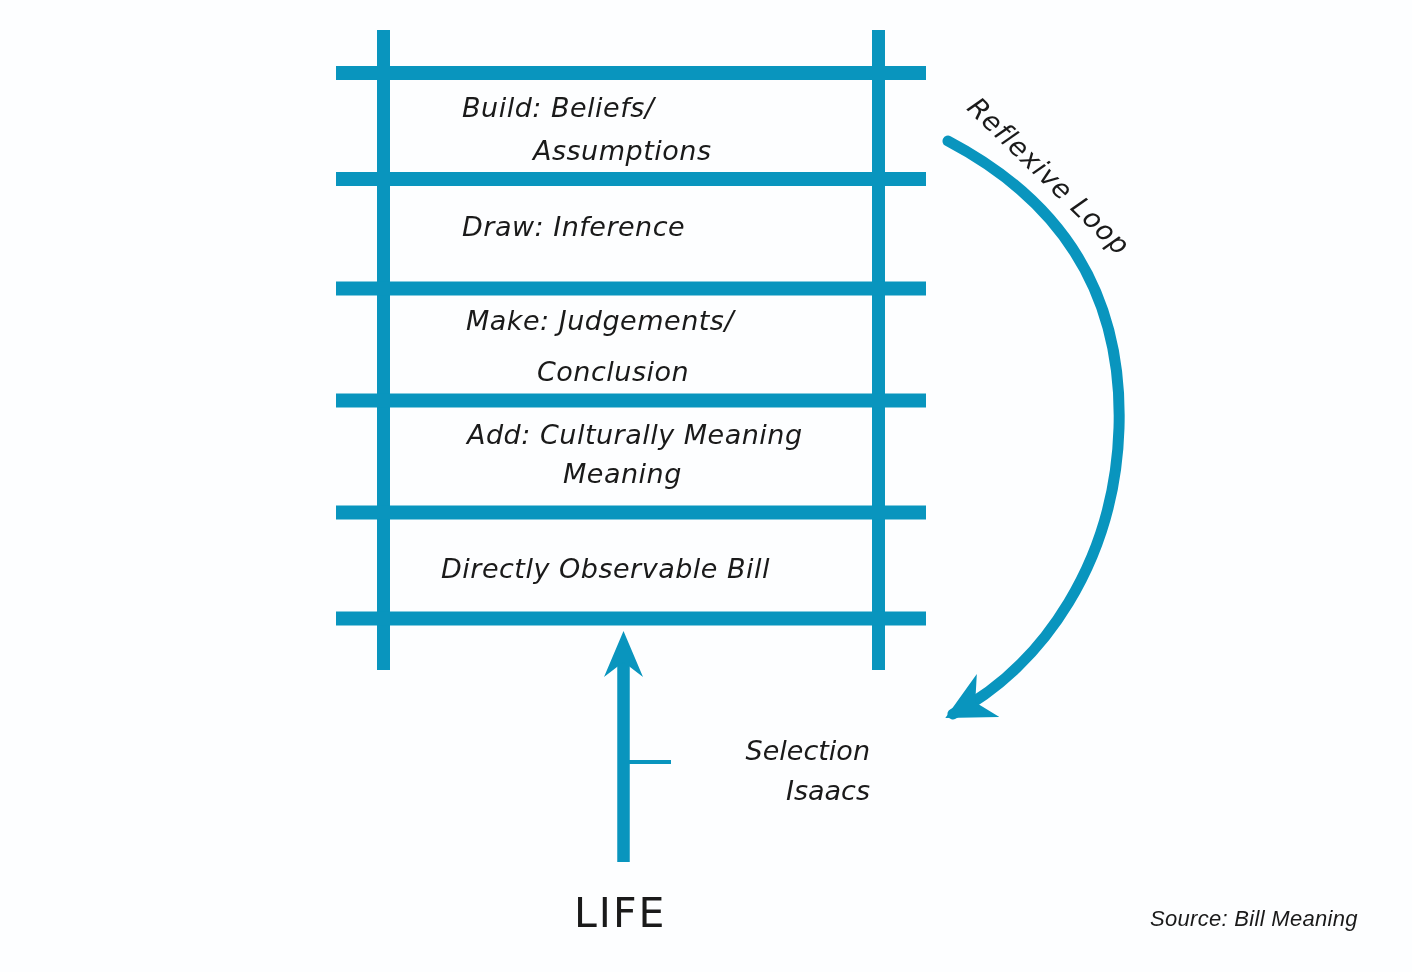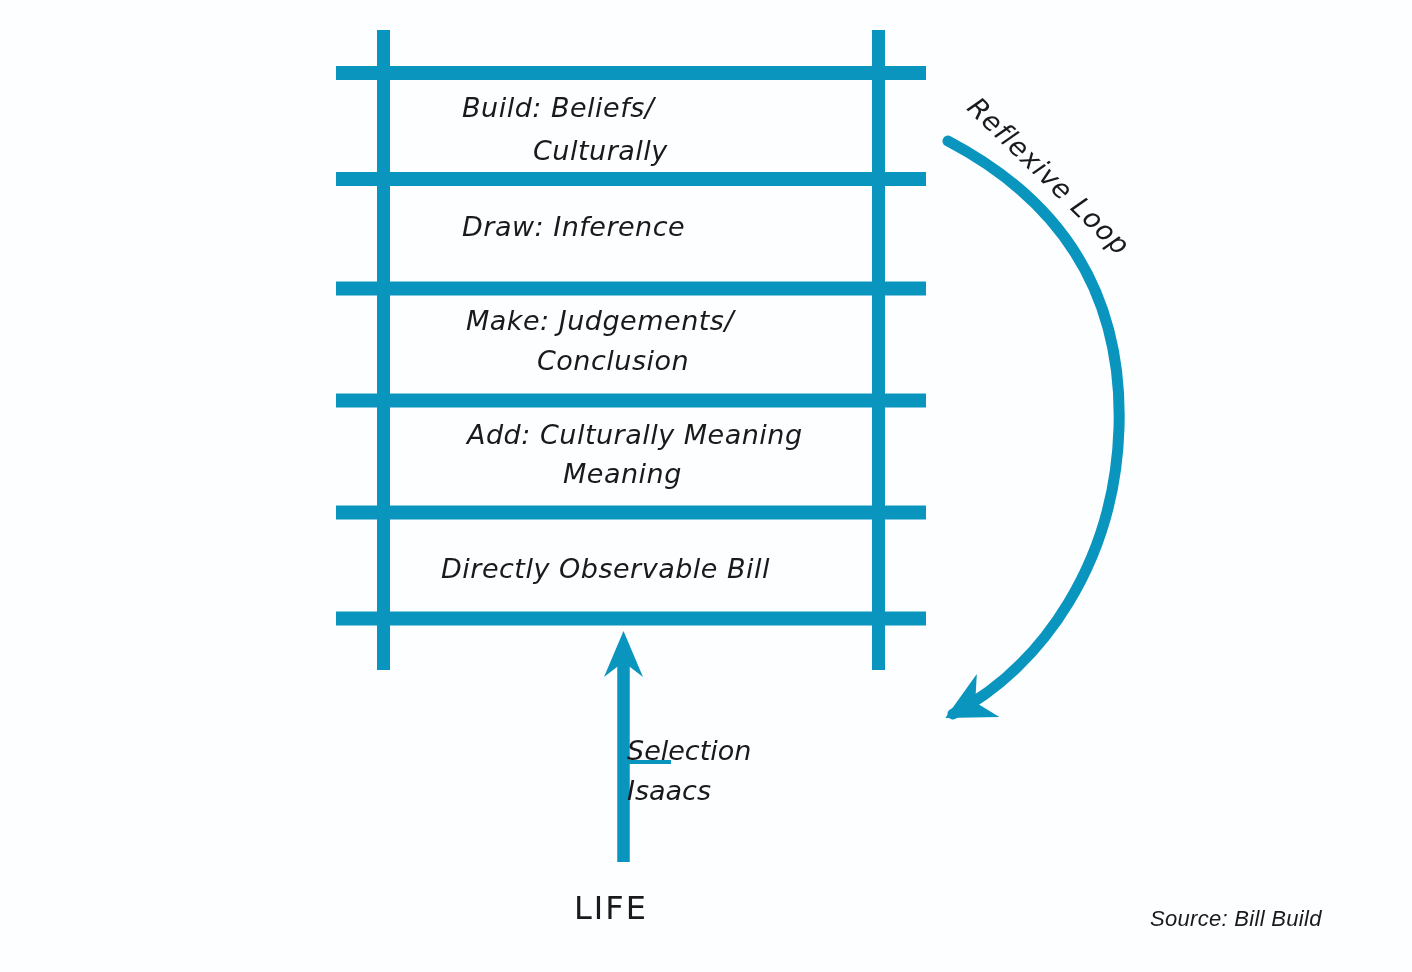--- a/index.html
+++ b/index.html
@@ -39,32 +39,32 @@
     left: 1049px; top: 176px;
     transform: translate(-50%, -50%) rotate(44deg);
     font-style: italic;
     font-size: 27px;
     letter-spacing: 1px;
     white-space: nowrap;
     z-index: 2;
   }
   .selection-block {
     position: absolute;
-    left: 627px; top: 731px;
+    left: 658px; top: 731px;
     width: 212px;
-    text-align: left;
+    text-align: right;
     font-style: italic;
     font-size: 27px;
     line-height: 40px;
     z-index: 2;
   }
   .life-label {
     position: absolute;
     left: 574px; top: 889px;
-    font-size: 32px;
+    font-size: 41px;
     font-style: normal;
     letter-spacing: 2px;
     font-weight: 500;
     z-index: 2;
   }
   .source-label {
     position: absolute;
     left: 1150px; top: 906px;
     font-family: "Liberation Sans", sans-serif;
     font-style: italic;
@@ -97,36 +97,36 @@
 
     <line x1="623.5" y1="862" x2="623.5" y2="652" stroke-width="12.5" class="accent-stroke"></line>
     <polygon points="623.5,631 643,677 623.5,662 604,677" class="accent-fill"></polygon>
 
     <line x1="629" y1="762" x2="671" y2="762" stroke-width="4" class="accent-stroke"></line>
 
     <path d="M 948 141 C 1064 202, 1123 296, 1119 428 C 1115 560, 1044 666, 953 714" fill="none" stroke-width="11" stroke-linecap="round" class="accent-stroke" marker-end="url(#loop-arrowhead)"></path>
   </svg>
 
   <div class="lbl" style="left:462px; top:92px;">Build: Beliefs/</div>
-  <div class="lbl" style="left:533px; top:135px;">Culturally</div>
+  <div class="lbl" style="left:533px; top:135px;">Assumptions</div>
 
   <div class="lbl" style="left:466px; top:305px;">Make: Judgements/</div>
 
   <div class="lbl" style="left:462px; top:211px;">Draw: Inference</div>
-  <div class="lbl" style="left:537px; top:345px;text-align:right;">Conclusion</div>
+  <div class="lbl" style="left:537px; top:356px;text-align:right;">Conclusion</div>
 
   <div class="lbl" style="left:467px; top:419px;">Add: Culturally Meaning</div>
   <div class="lbl" style="left:563px; top:458px;">Meaning</div>
 
   <div class="lbl" style="left:441px; top:553px;">Directly Observable Bill</div>
 
   <div class="lbl-reflexive">Reflexive Loop</div>
 
   <div class="selection-block">
     <div>Selection</div>
     <div>Isaacs</div>
   </div>
 
   <div class="life-label">LIFE</div>
 
-  <div class="source-label">Source: Bill Build</div>
+  <div class="source-label">Source: Bill Meaning</div>
 
 </div>
 
 </body></html>

